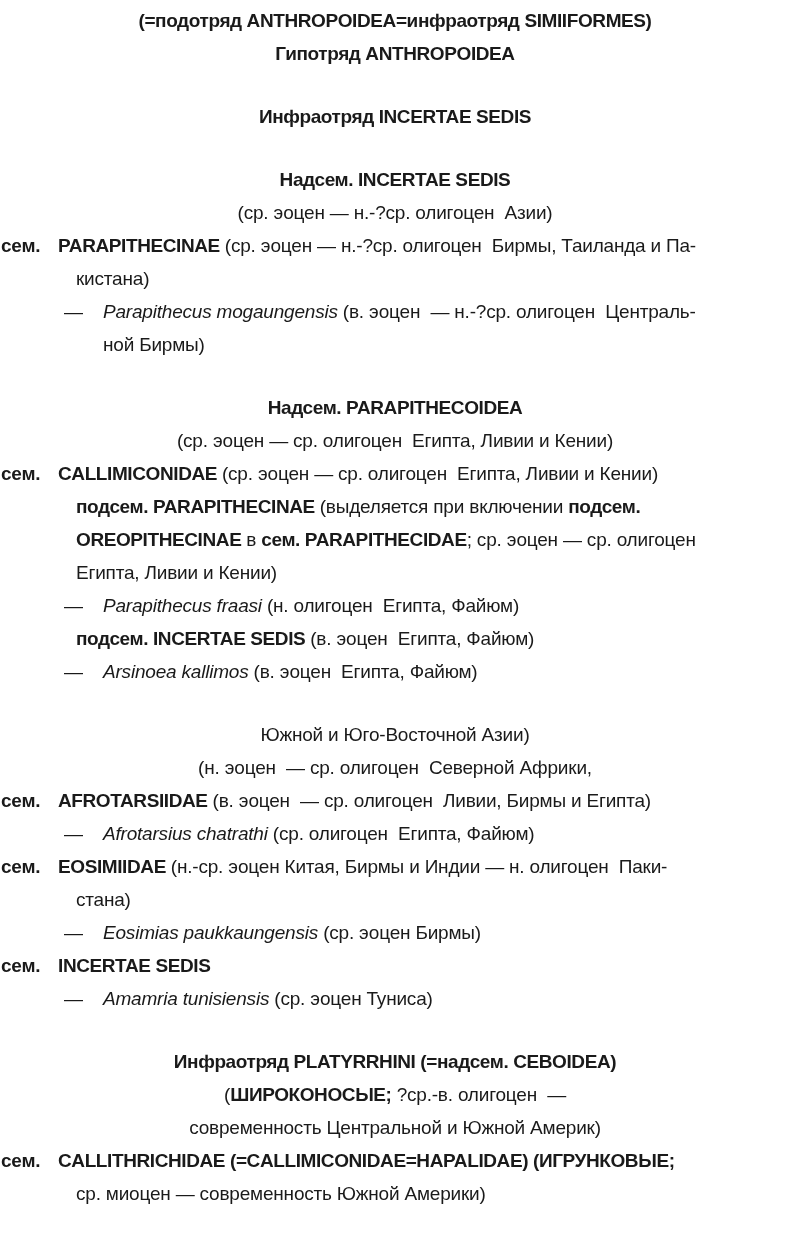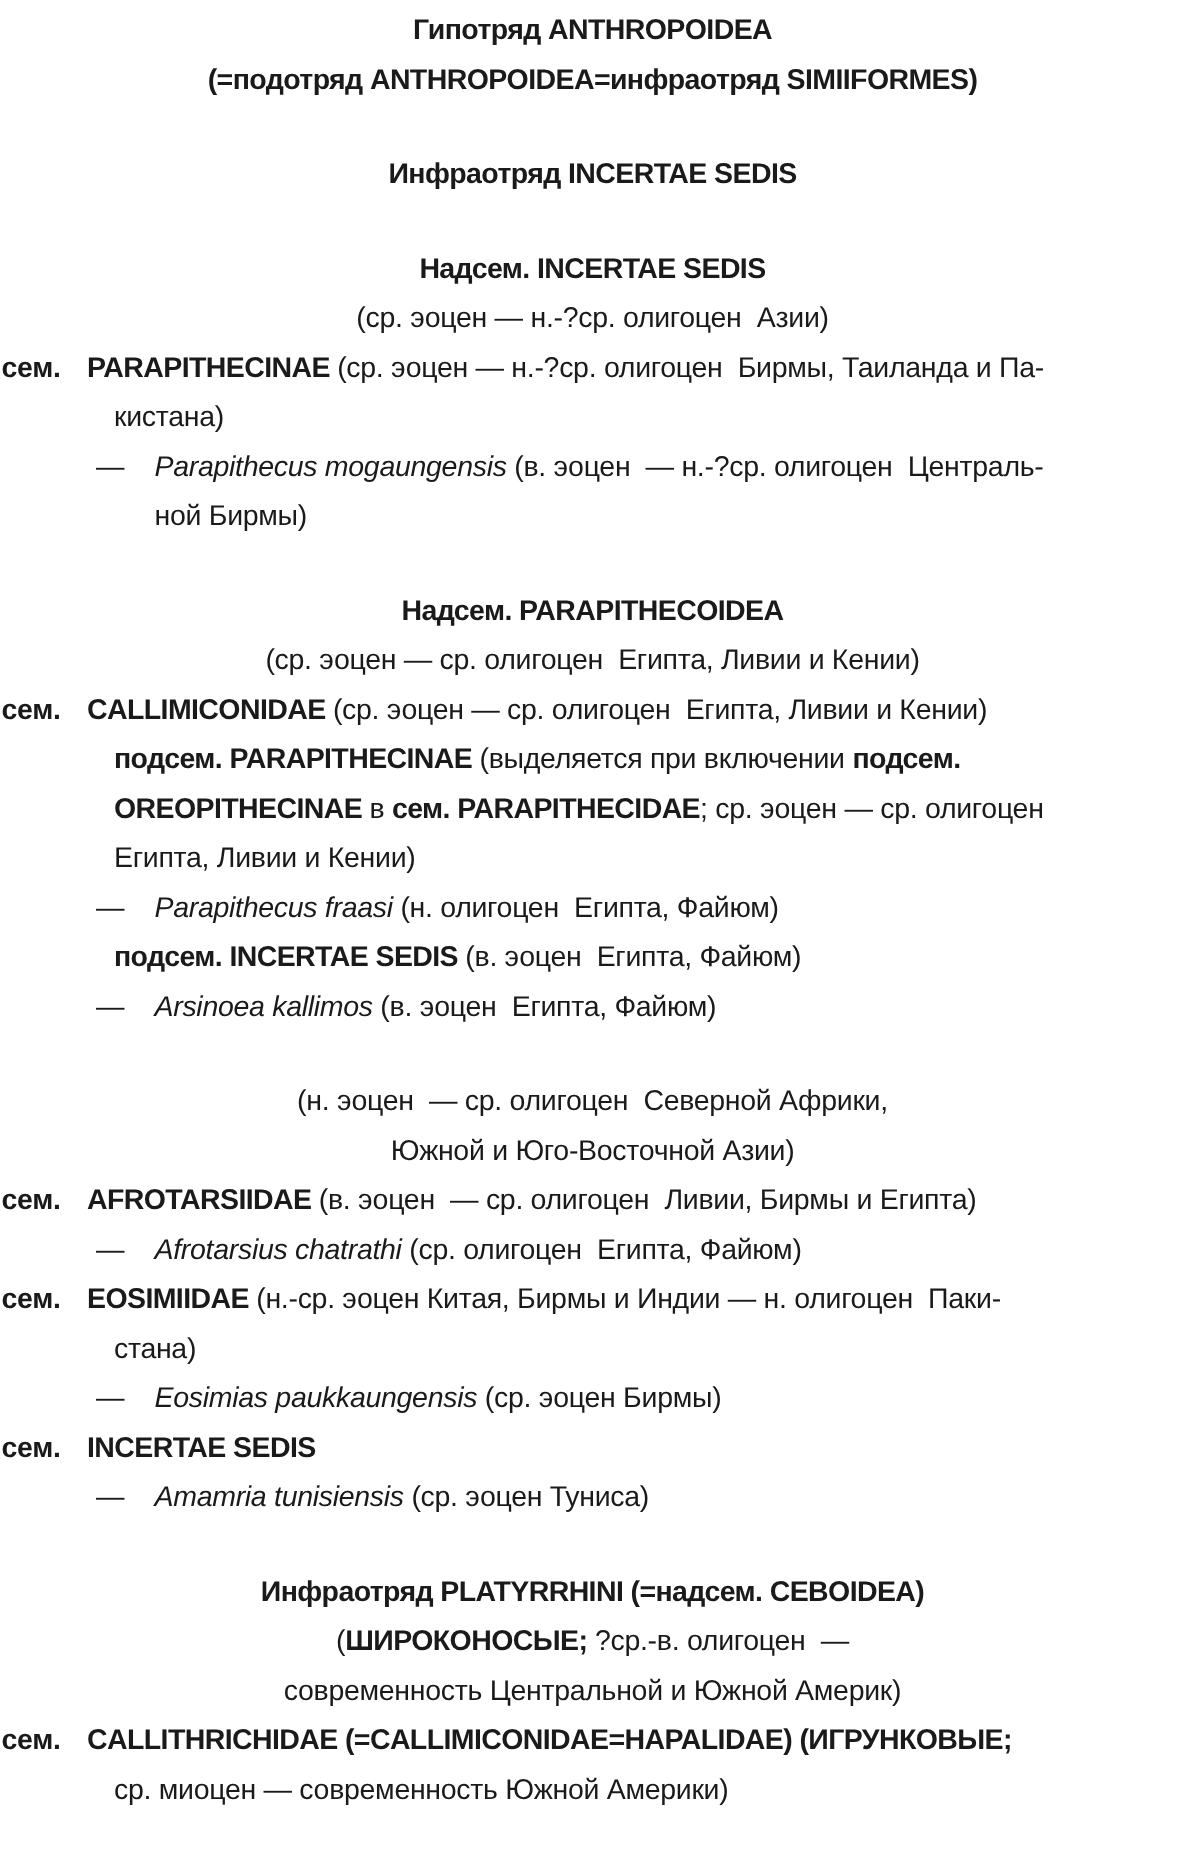--- a/index.html
+++ b/index.html
@@ -23,22 +23,22 @@
   .spcont { padding-left: 103px; }
   .gap { height: 30px; }
   .b { font-weight: 700; letter-spacing: -0.4px; }
   .i { font-style: italic; }
 </style>
 </head>
 <body>
 
 <div class="page">
 
+  <div class="line c"><span class="b">(=подотряд ANTHROPOIDEA=инфраотряд SIMIIFORMES)</span></div>
   <div class="line c"><span class="b">Гипотряд ANTHROPOIDEA</span></div>
-  <div class="line c"><span class="b">(=подотряд ANTHROPOIDEA=инфраотряд SIMIIFORMES)</span></div>
 
   <div class="gap"></div>
 
   <div class="line c"><span class="b">Инфраотряд INCERTAE SEDIS</span></div>
 
   <div class="gap"></div>
 
   <div class="line c"><span class="b">Надсем. INCERTAE SEDIS</span></div>
   <div class="line c"><span>(ср. эоцен — н.-?ср. олигоцен  Азии)</span></div>
 
@@ -60,22 +60,22 @@
   <div class="line cont"><span>Египта, Ливии и Кении)</span></div>
 
   <div class="line sp"><span class="dash">—</span><span class="i">Parapithecus fraasi </span><span>(н. олигоцен  Египта, Файюм)</span></div>
 
   <div class="line cont"><span class="b">подсем. INCERTAE SEDIS </span><span>(в. эоцен  Египта, Файюм)</span></div>
 
   <div class="line sp"><span class="dash">—</span><span class="i">Arsinoea kallimos </span><span>(в. эоцен  Египта, Файюм)</span></div>
 
   <div class="gap"></div>
 
+  <div class="line c"><span>Южной и Юго-Восточной Азии)</span></div>
   <div class="line c"><span>(н. эоцен  — ср. олигоцен  Северной Африки,</span></div>
-  <div class="line c"><span>Южной и Юго-Восточной Азии)</span></div>
 
   <div class="line fam"><span class="lab">сем.</span><span class="b">AFROTARSIIDAE </span><span>(в. эоцен  — ср. олигоцен  Ливии, Бирмы и Египта)</span></div>
 
   <div class="line sp"><span class="dash">—</span><span class="i">Afrotarsius chatrathi </span><span>(ср. олигоцен  Египта, Файюм)</span></div>
 
   <div class="line fam"><span class="lab">сем.</span><span class="b">EOSIMIIDAE </span><span>(н.-ср. эоцен Китая, Бирмы и Индии — н. олигоцен  Паки-</span></div>
   <div class="line cont"><span>стана)</span></div>
 
   <div class="line sp"><span class="dash">—</span><span class="i">Eosimias paukkaungensis </span><span>(ср. эоцен Бирмы)</span></div>
 

